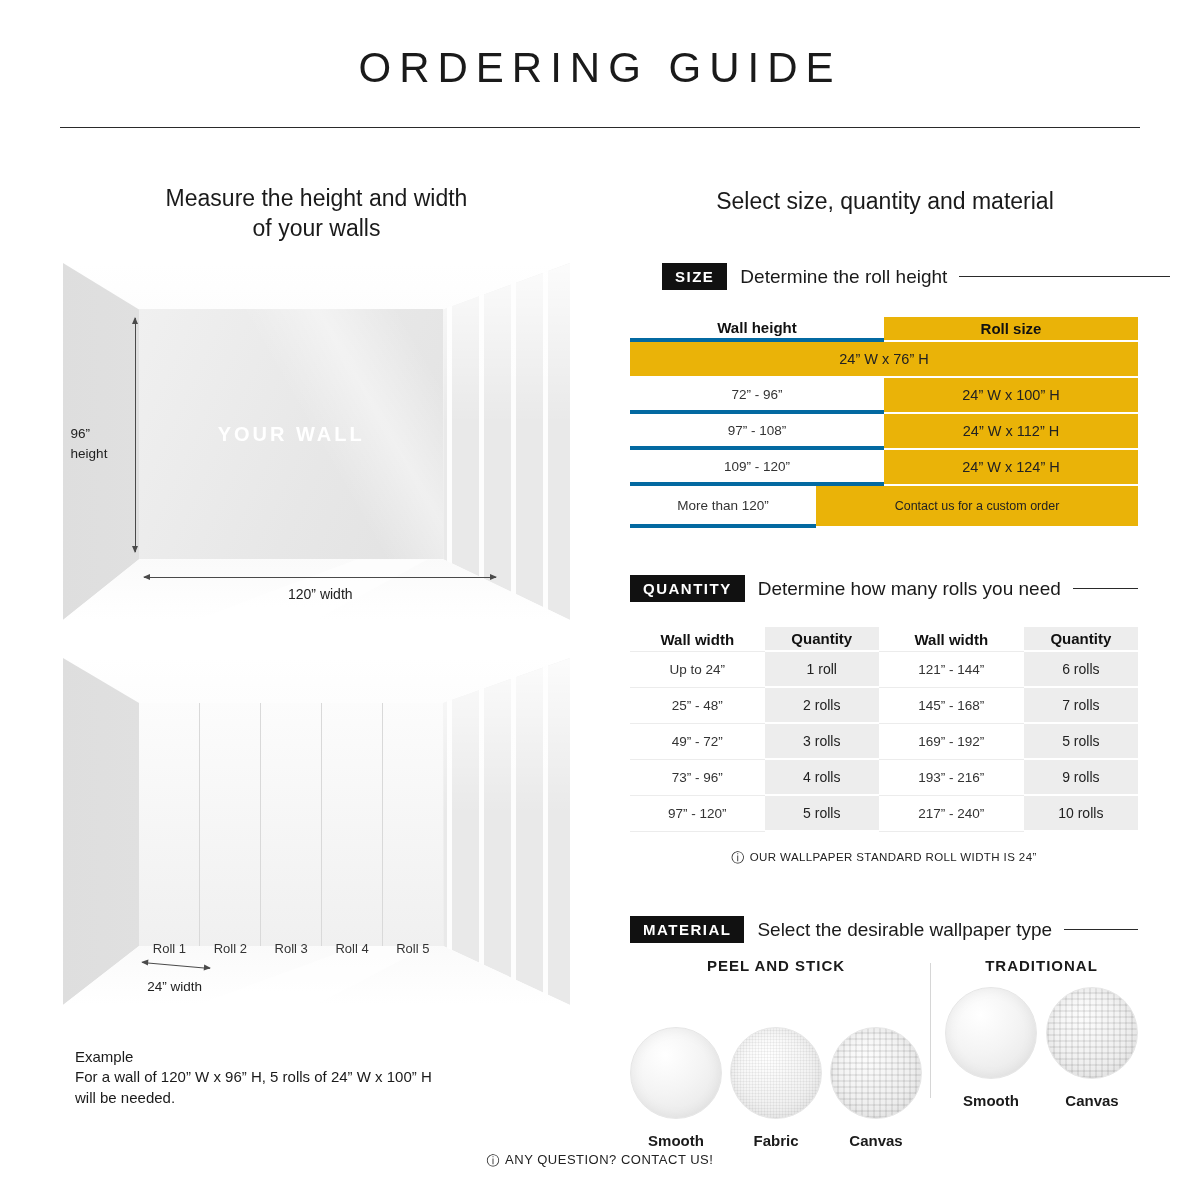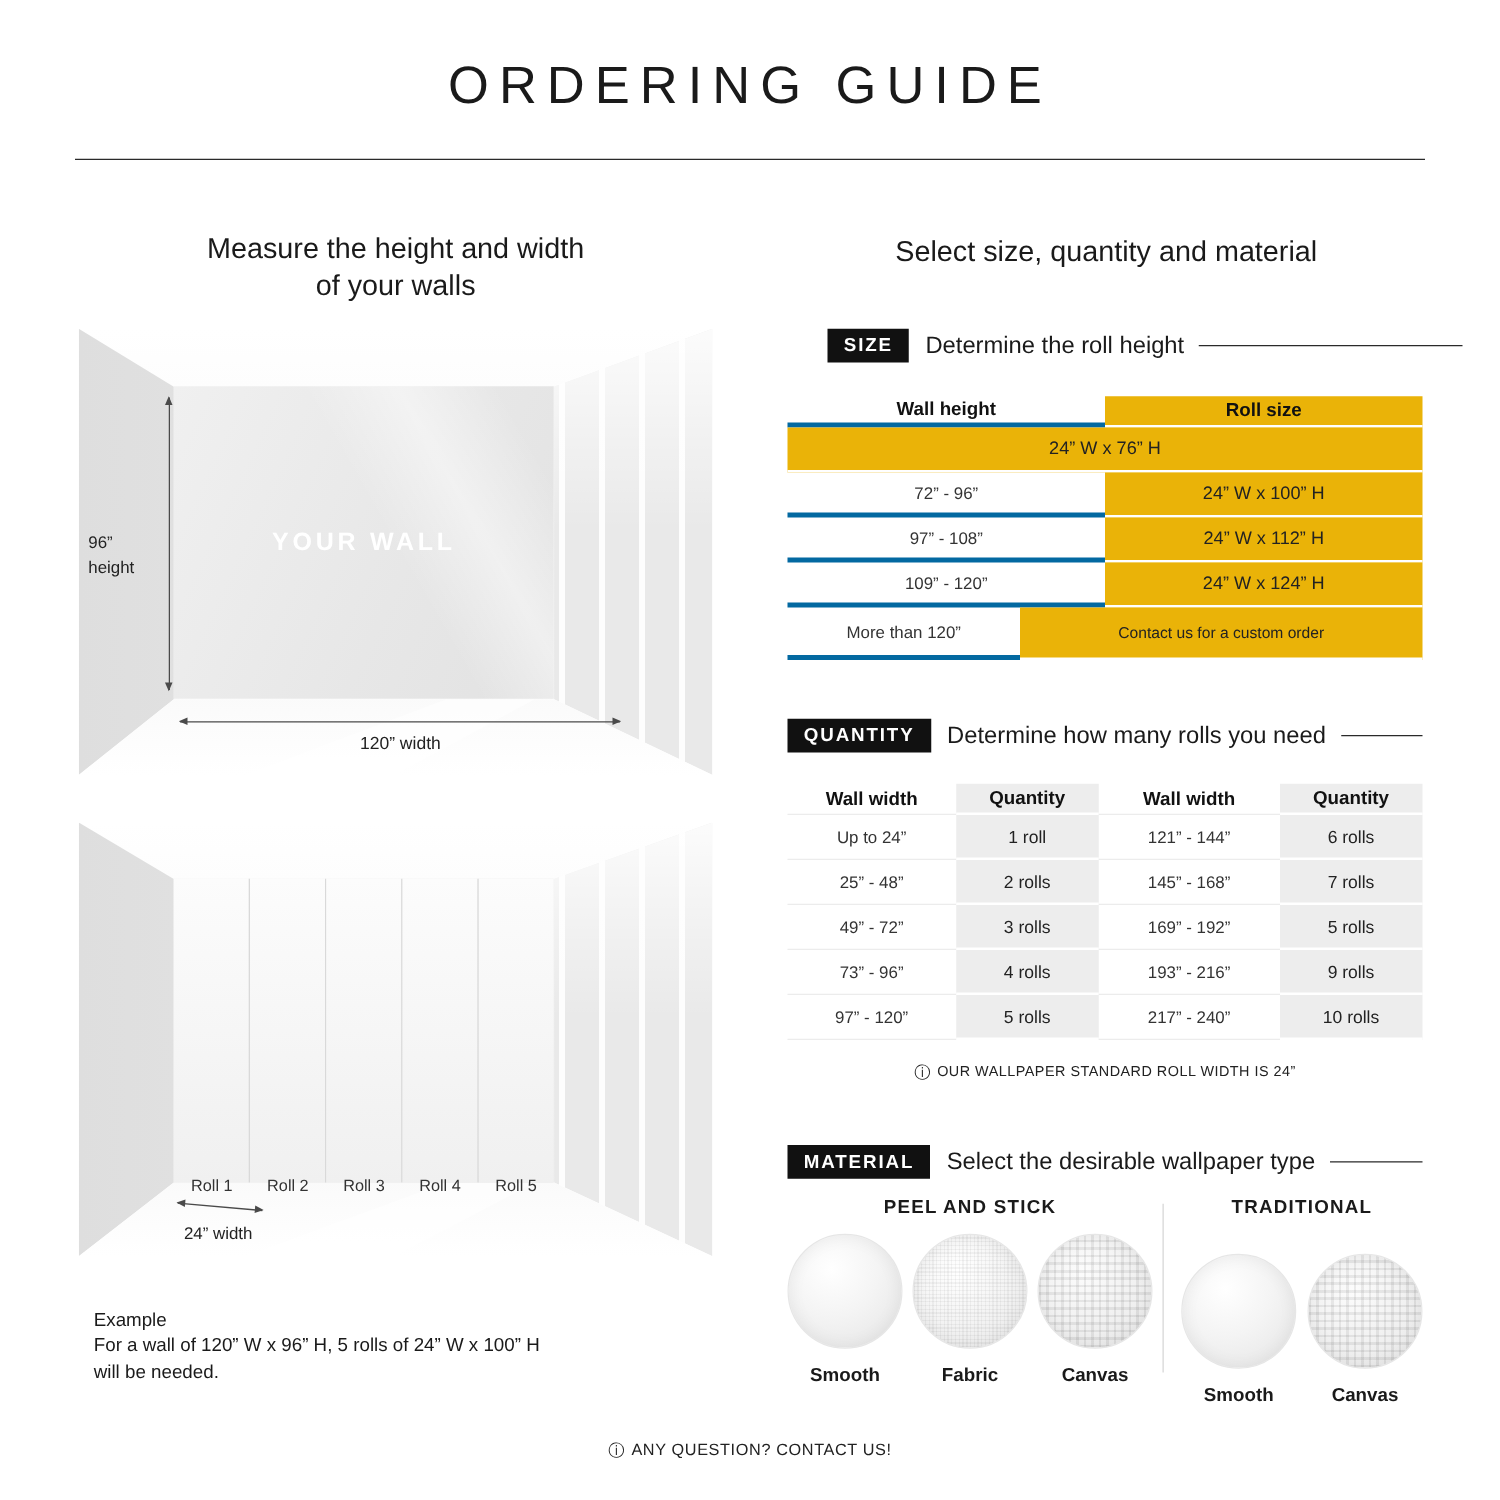--- a/index.html
+++ b/index.html
@@ -77,23 +77,23 @@
   .qt .w2{width:28.5%;font-size:13.5px;color:#333;border-bottom:1px solid #ececec;}
   .qt .q2{width:22.5%;font-size:14px;color:#222;background:#ededed;border-bottom:2px solid #fff;}
   .qt.th .w1,.qt.th .w2,.qt.th .q1,.qt.th .q2{font-weight:bold;font-size:15px;color:#111;min-height:25px;}
 
   .qty-note{position:absolute;left:630px;width:508px;top:849px;text-align:center;
     font-size:11.5px;letter-spacing:.4px;color:#222;}
   .info-glyph{font-size:13px;margin-right:5px;vertical-align:-1px;}
 
   .material-area{position:absolute;left:630px;top:957px;width:508px;display:flex;}
   .mat-group{display:flex;flex-direction:column;}
-  .mg1{width:292px;}
+  .mg1{width:292px;gap:40px;}
   .mat-divider{width:1px;background:#d6d6d6;height:135px;margin:6px 0 0 8px;}
-  .mg2{margin-left:14px;width:193px;gap:16px;}
+  .mg2{margin-left:14px;width:193px;}
   .mat-title{text-align:center;font-weight:bold;font-size:15px;letter-spacing:1px;margin-bottom:13px;}
   .mat-row{display:flex;justify-content:space-between;}
   .mat-item{display:flex;flex-direction:column;align-items:center;width:92px;}
   .swatch{width:92px;height:92px;border-radius:50%;box-shadow:inset 0 0 14px rgba(0,0,0,.06);border:1px solid #e6e6e6;box-sizing:border-box;}
   .mat-label{margin-top:13px;font-weight:bold;font-size:15px;}
   .tx-smooth{background:radial-gradient(circle at 38% 30%,#ffffff 0%,#f4f4f4 45%,#e3e3e3 100%);}
   .tx-fabric{background:
     repeating-linear-gradient(90deg,rgba(0,0,0,.045) 0 1px,transparent 1px 3px),
     repeating-linear-gradient(0deg,rgba(0,0,0,.045) 0 1px,transparent 1px 3px),
     radial-gradient(circle at 40% 32%,#ffffff 0%,#f1f1f1 60%,#e7e7e7 100%);}

